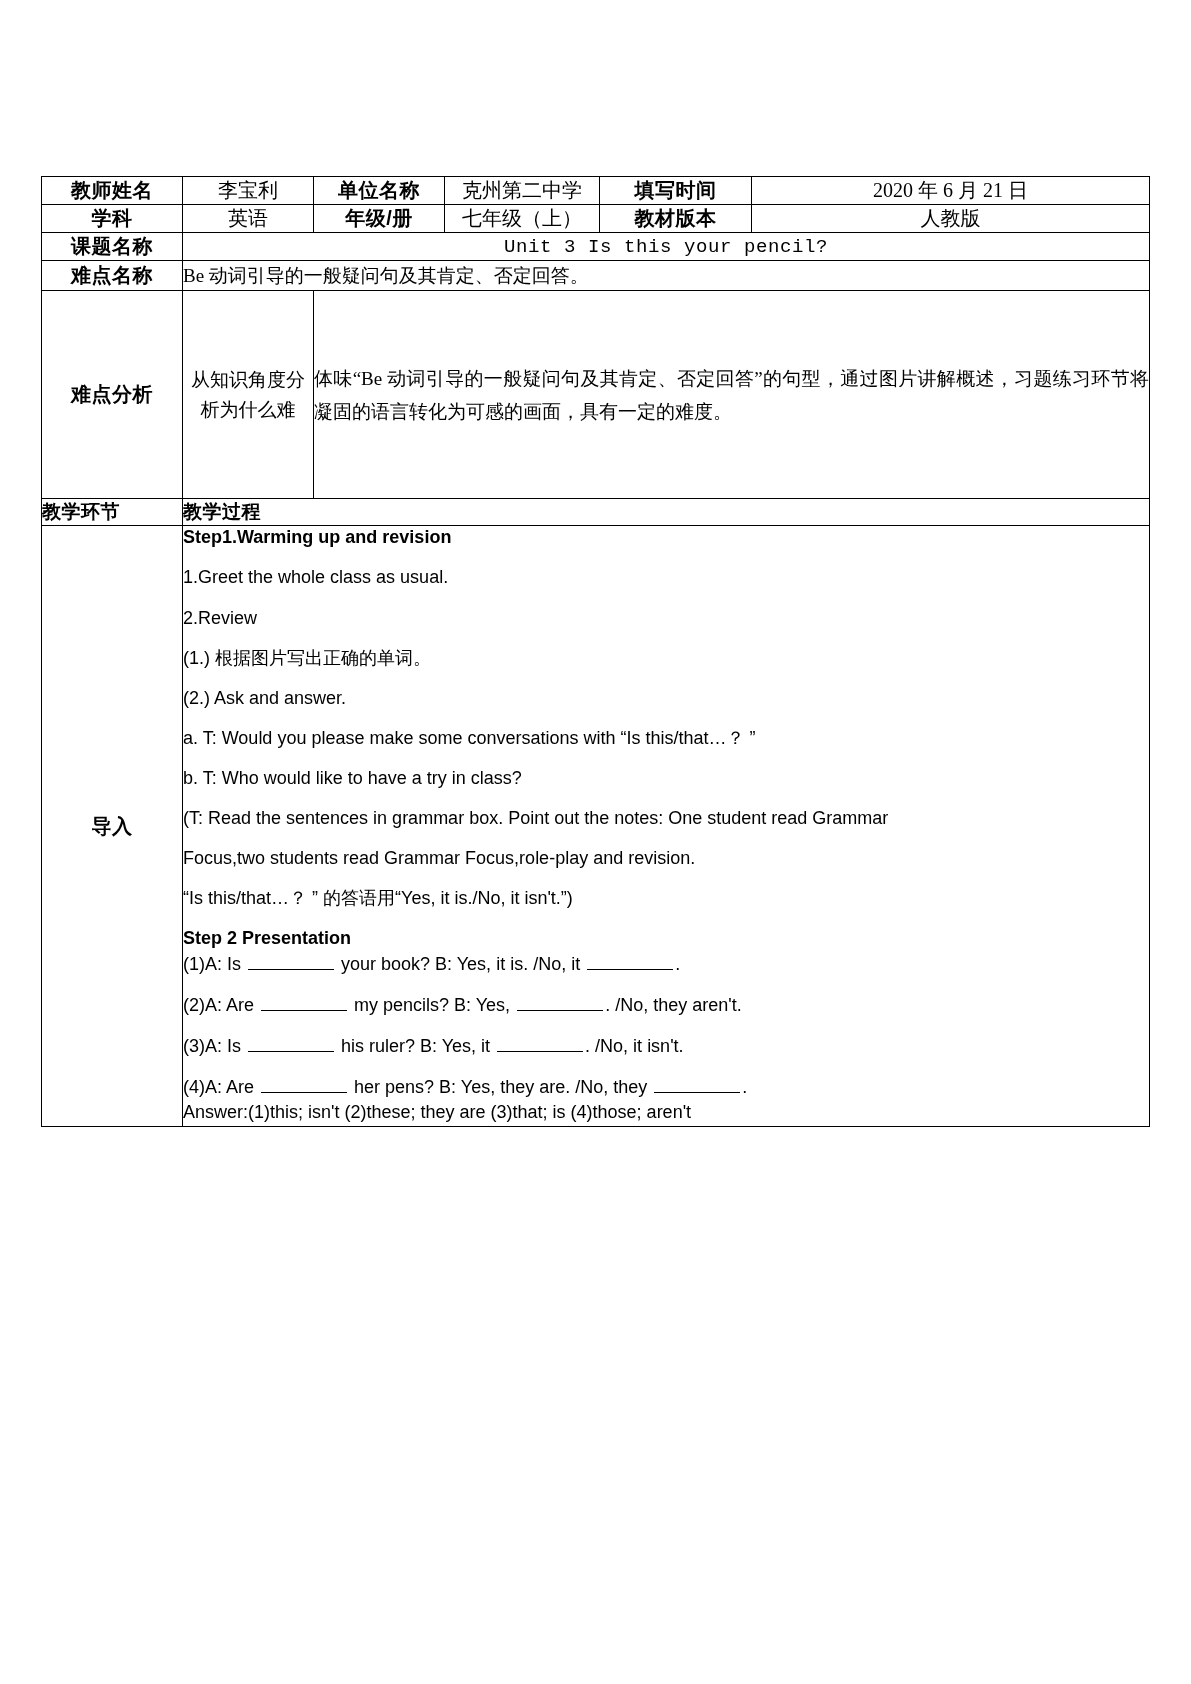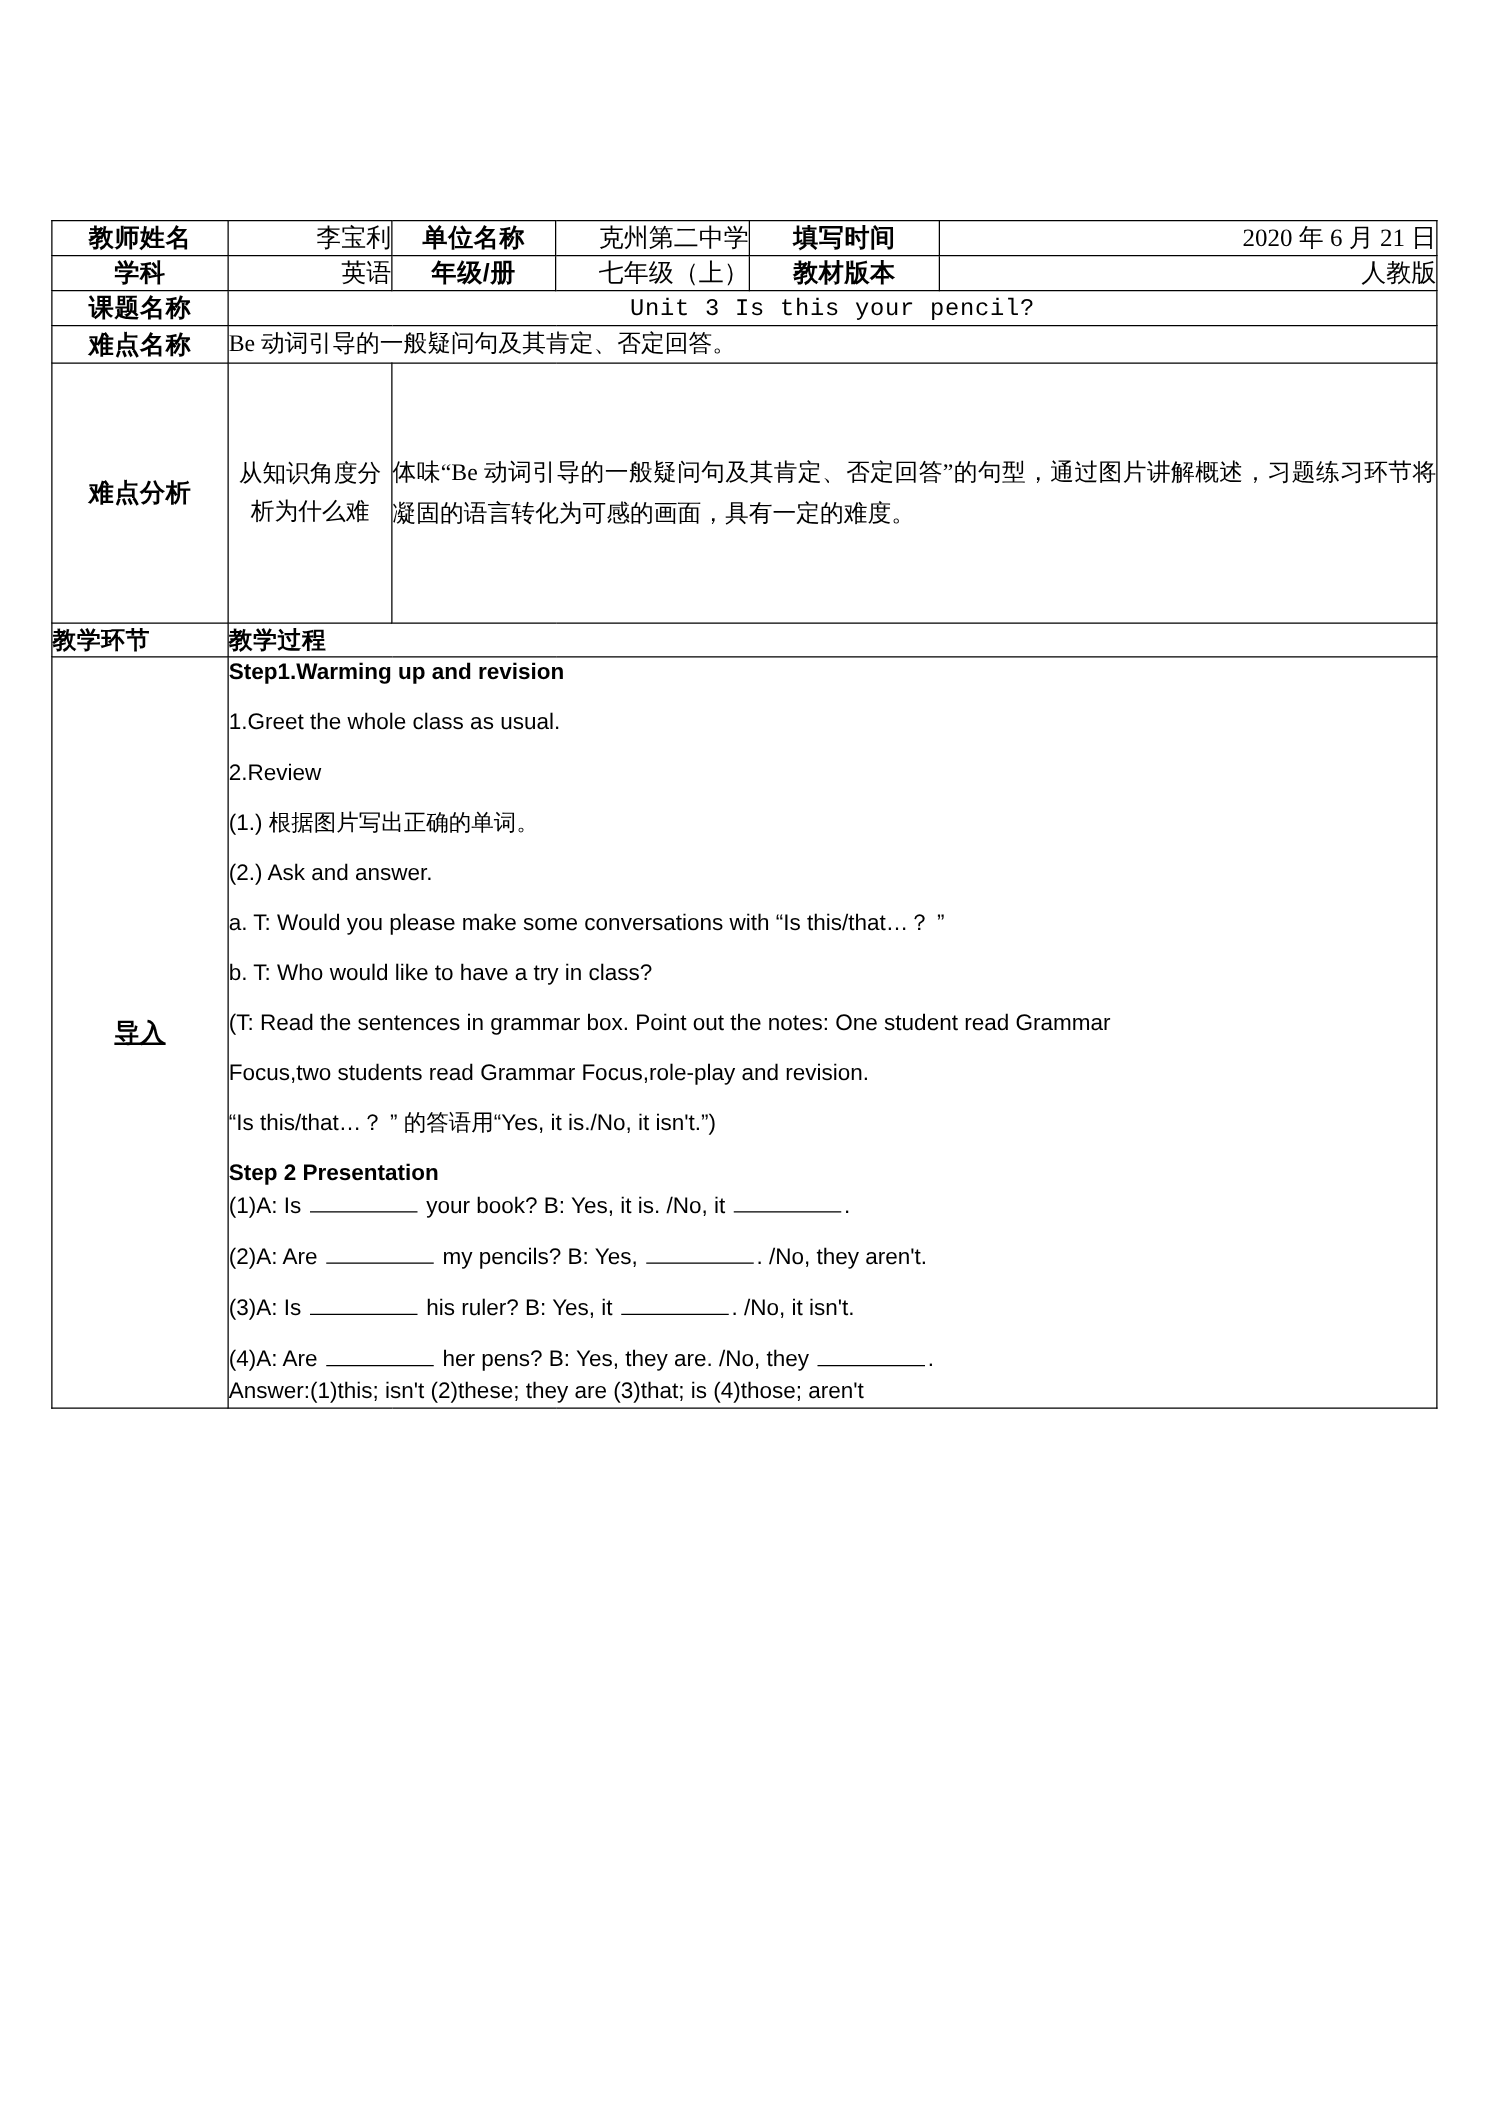--- a/index.html
+++ b/index.html
@@ -43,21 +43,21 @@
     font-family: "Liberation Sans", sans-serif;
     font-weight: bold;
     font-size: 20px;
     text-align: center;
     padding: 9px 4px;
     letter-spacing: 0.5px;
   }
   .val-serif {
     font-family: "Liberation Serif", "DejaVu Serif", serif;
     font-size: 20px;
-    text-align: right;
+    text-align: center;
     padding: 9px 4px;
   }
   .val-serif-left {
     font-family: "Liberation Serif", "DejaVu Serif", serif;
     font-size: 19px;
     text-align: left;
     padding: 10px 8px;
     line-height: 1.55;
   }
   .title-mono {
@@ -105,21 +105,20 @@
   }
 
   .stage-label {
     font-family: "Liberation Sans", sans-serif;
     font-weight: bold;
     font-size: 20px;
     text-align: center;
     vertical-align: top;
     padding-top: 12px;
     letter-spacing: 0.5px;
-    text-decoration: underline;
   }
 
   .proc-body {
     vertical-align: top;
     padding: 10px 14px 14px 12px;
   }
   .proc-body p {
     margin: 0 0 17px 0;
     font-family: "Liberation Sans", sans-serif;
     font-size: 18px;

